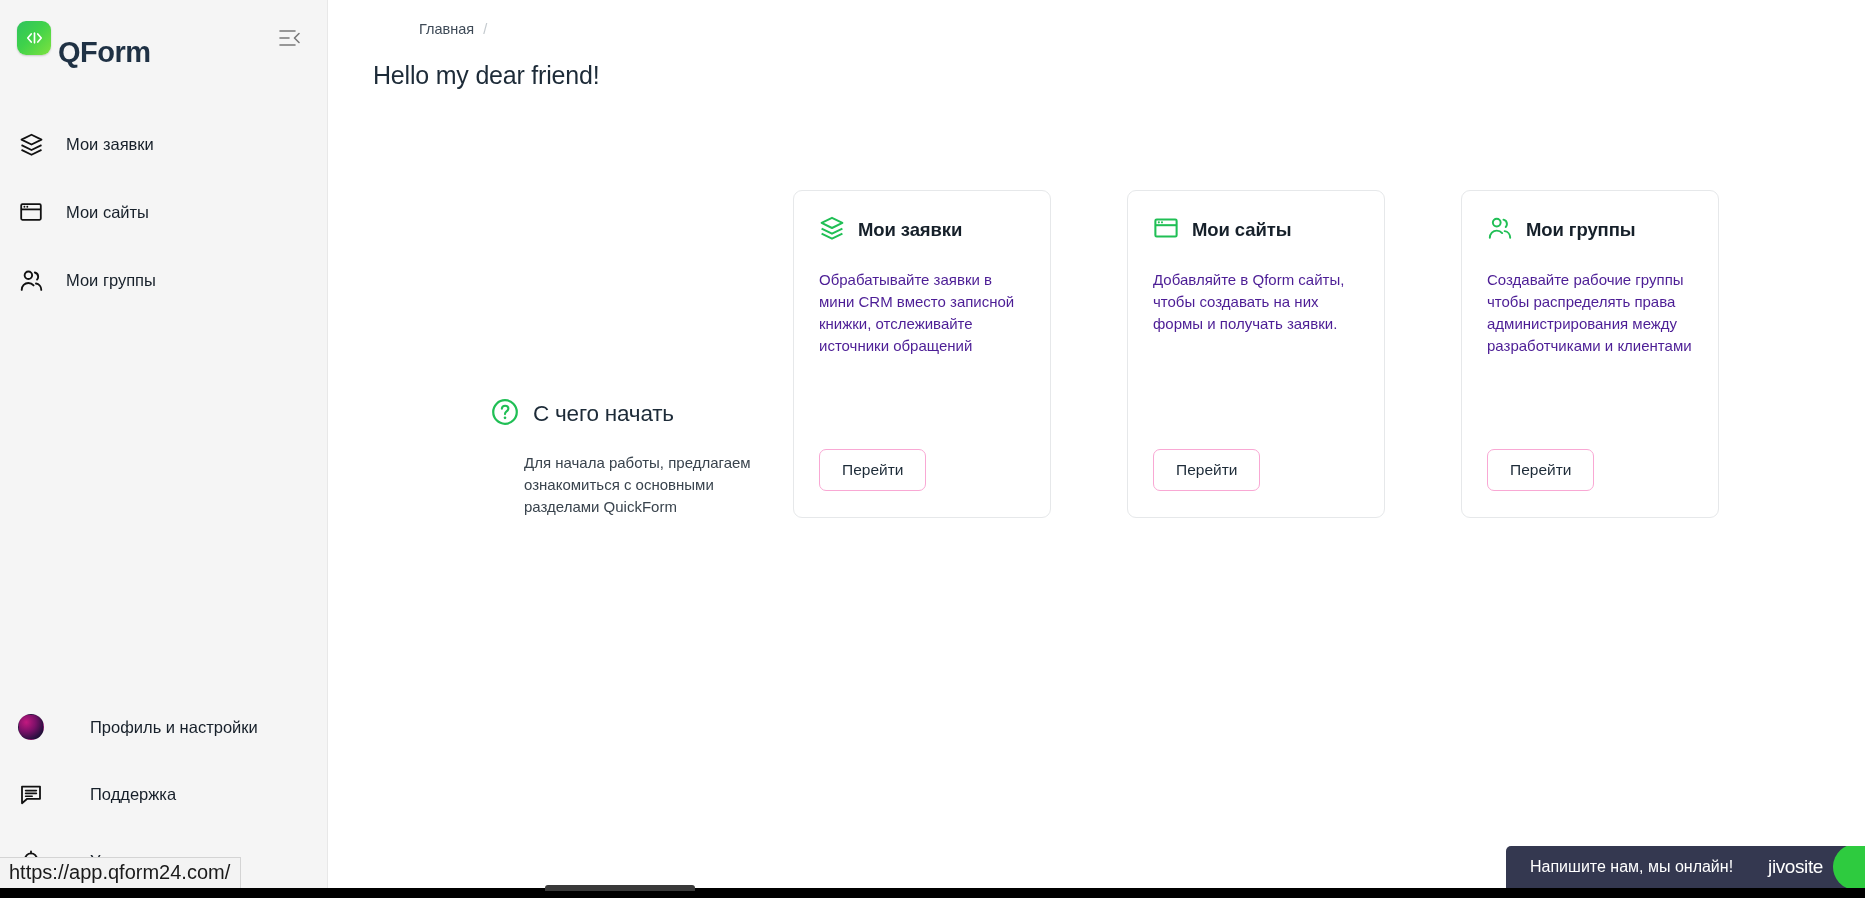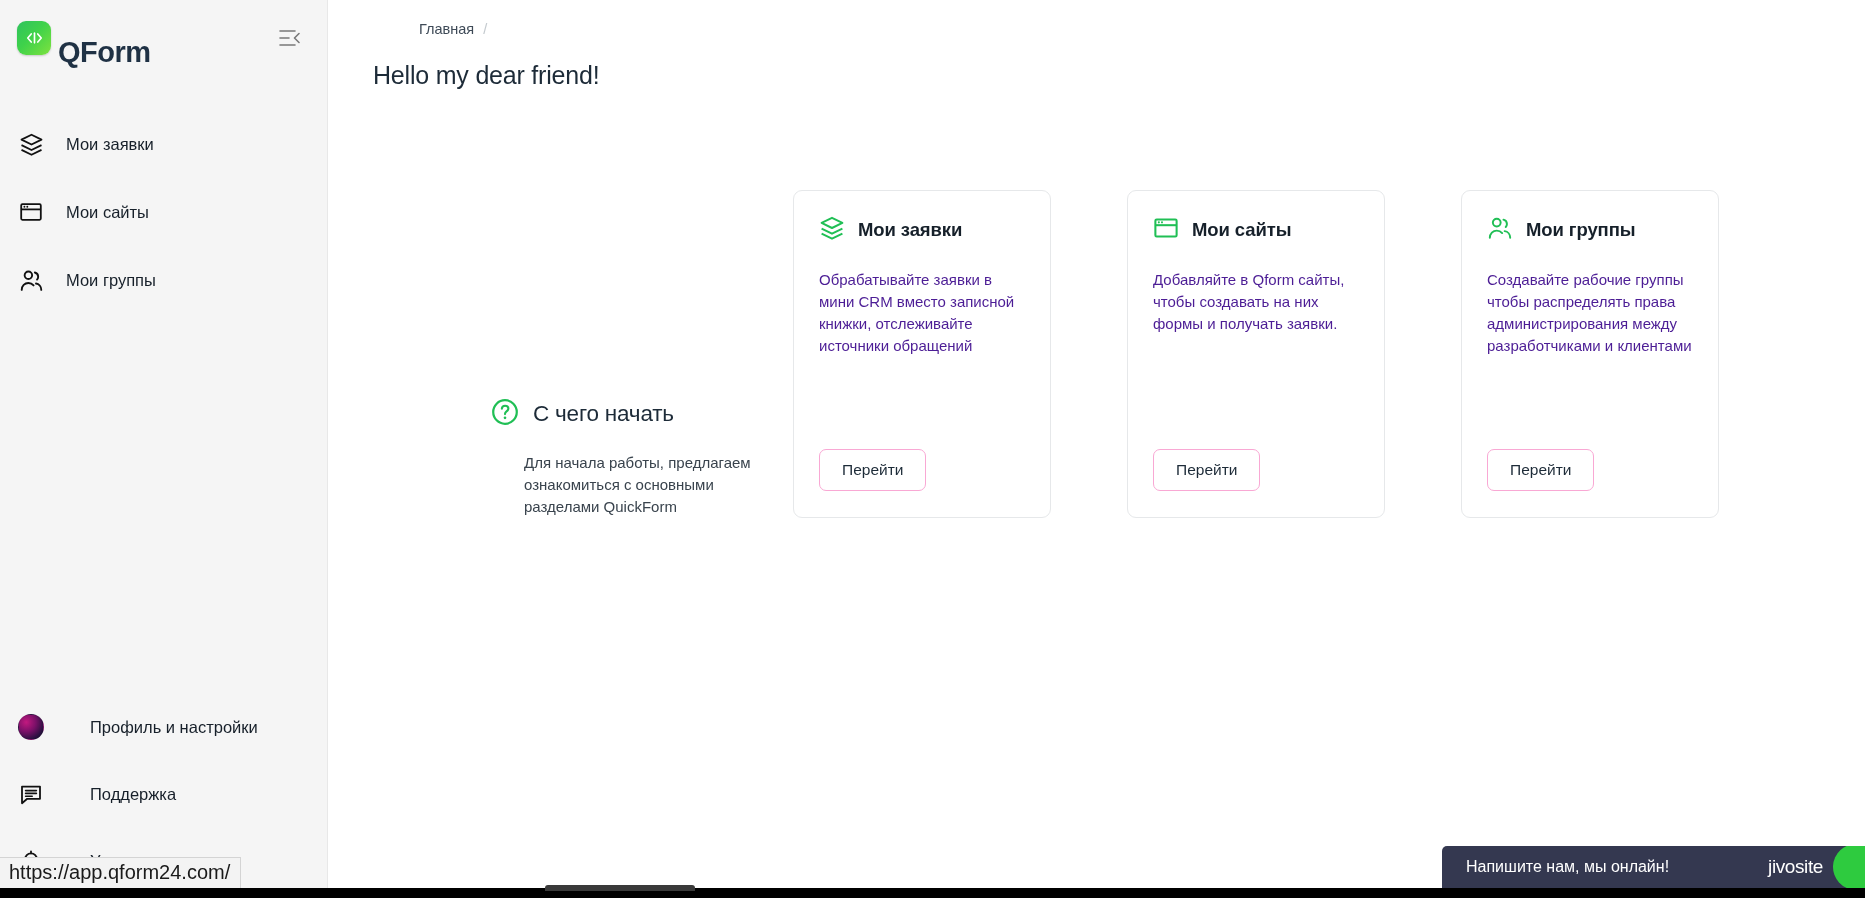--- a/index.html
+++ b/index.html
@@ -221,21 +221,21 @@
     color: #1d2b38;
     font-family: inherit;
     cursor: pointer;
   }
 
   
   .chat-widget {
     position: absolute;
     right: 0;
     bottom: 10px;
-    width: 423px;
+    width: 359px;
     height: 42px;
     background: #343850;
     border-radius: 5px 0 0 0;
     display: flex;
     align-items: center;
     justify-content: space-between;
     padding: 0 20px 0 24px;
     overflow: hidden;
     cursor: pointer;
   }

